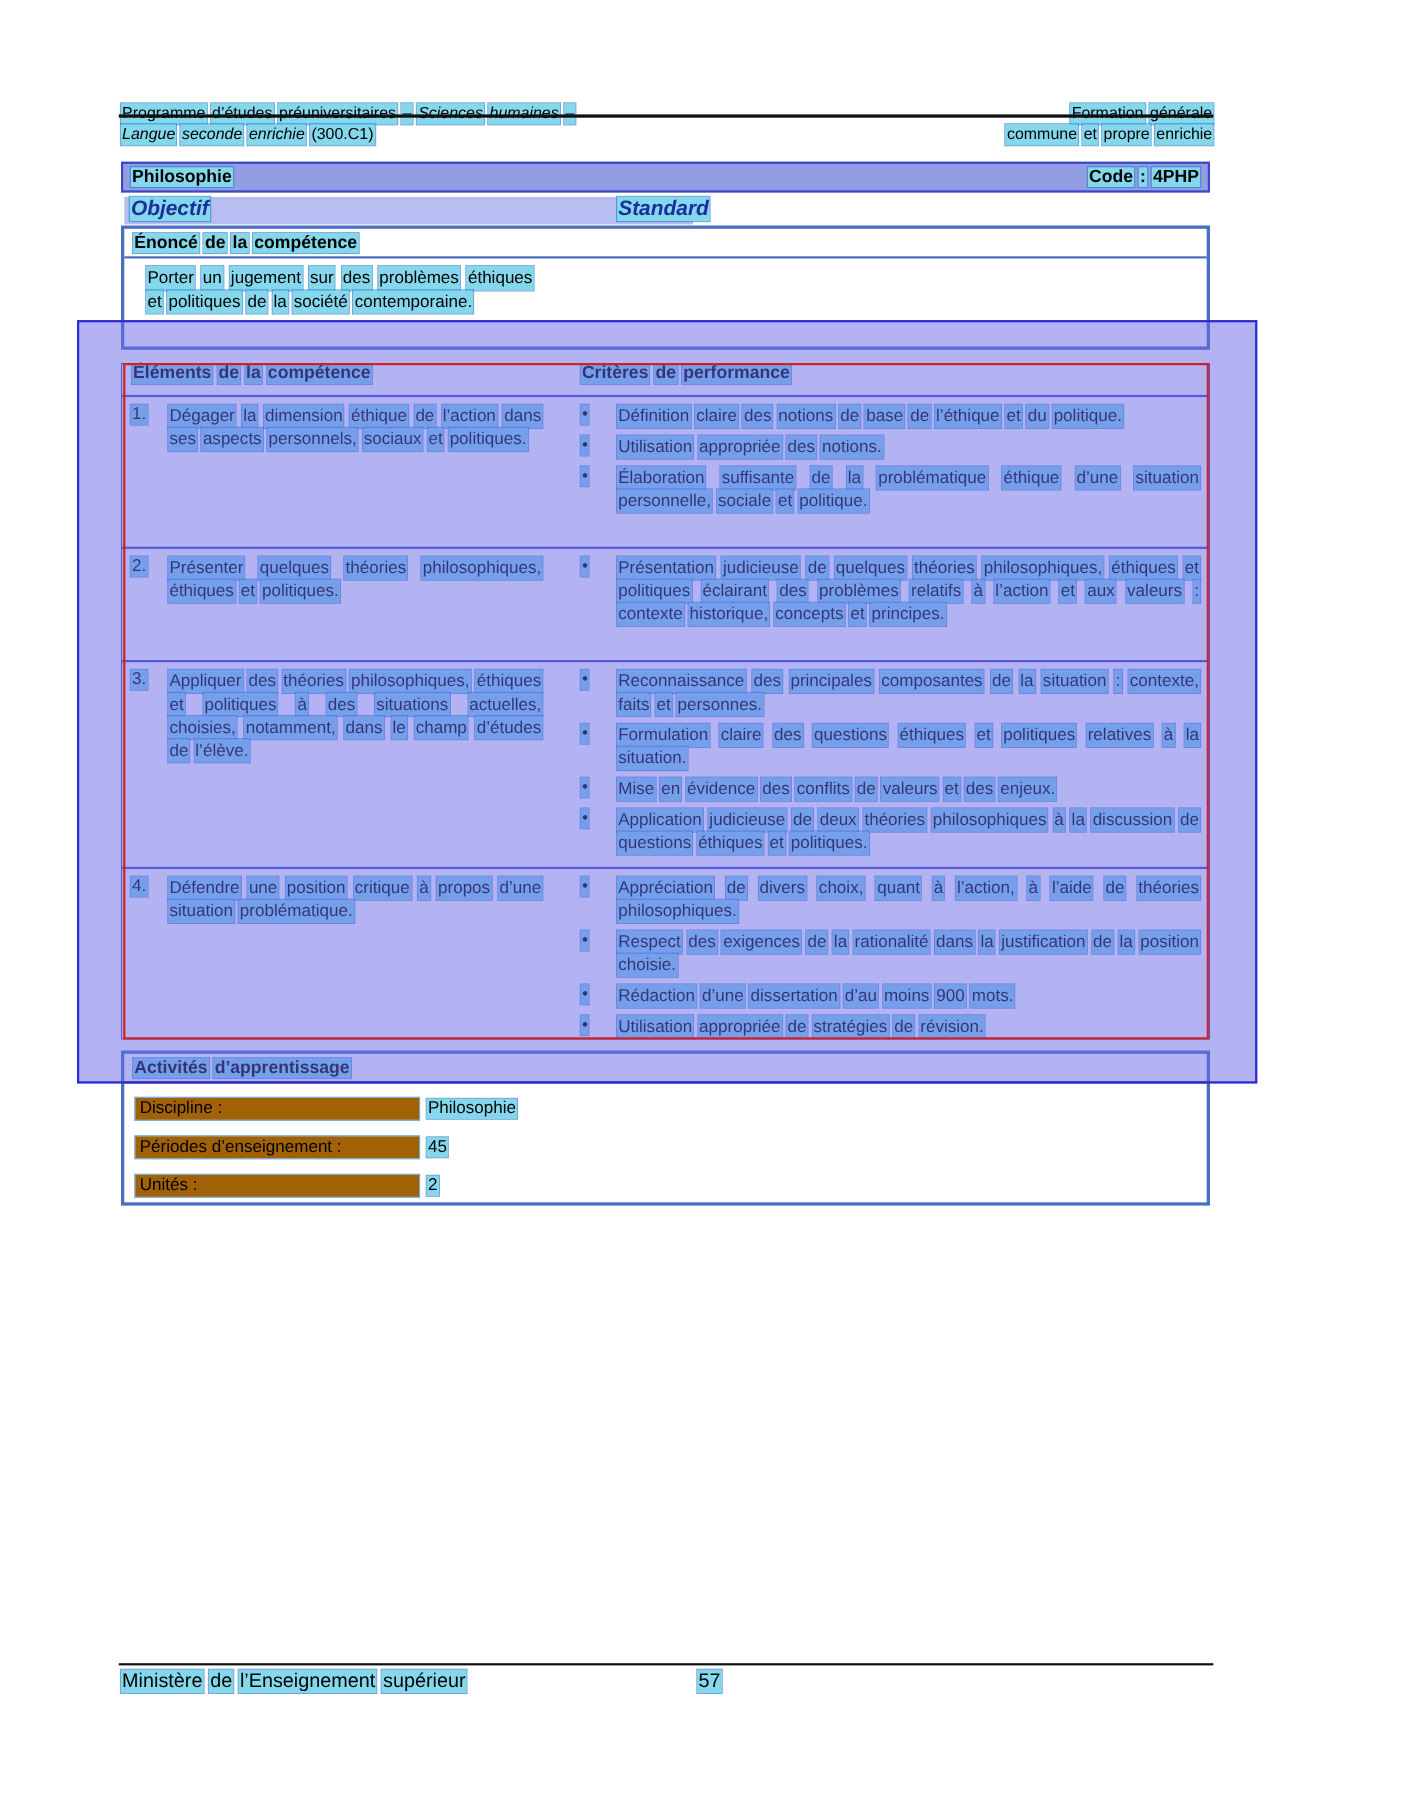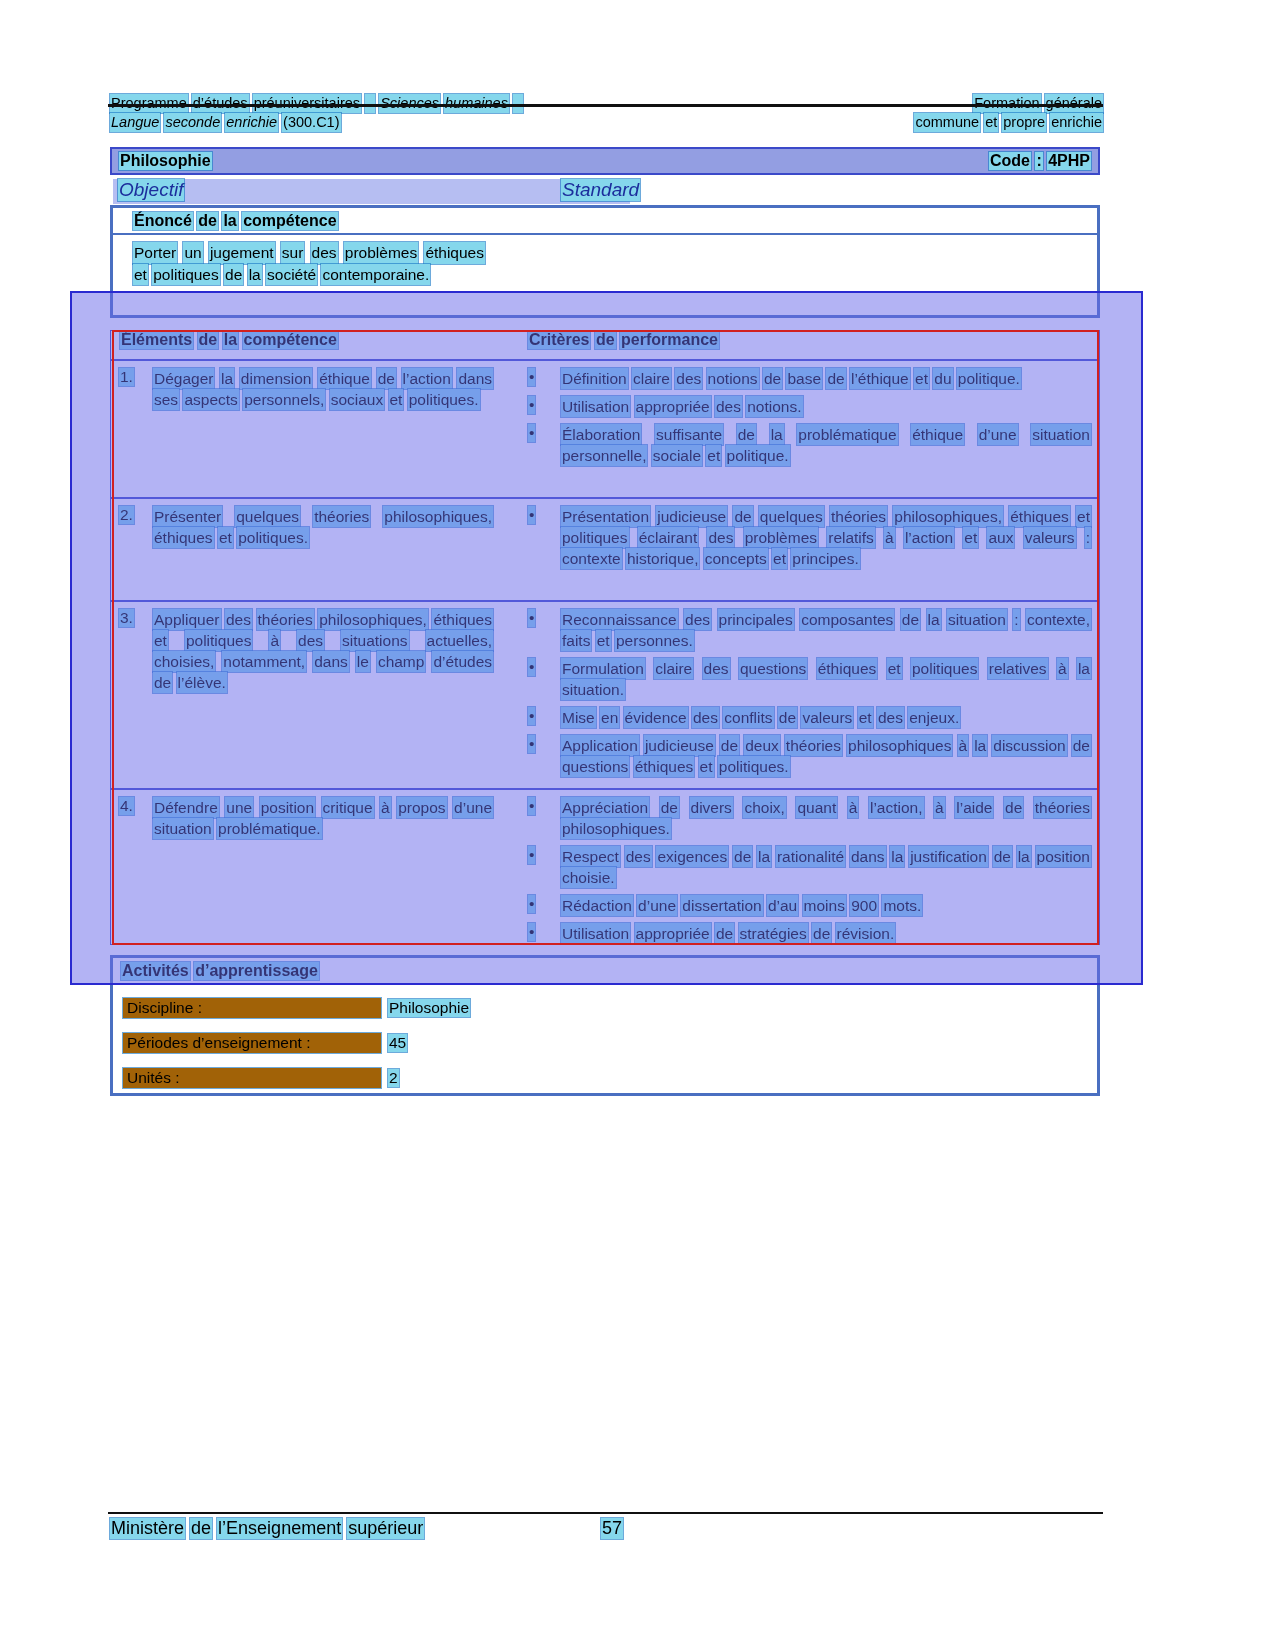--- a/index.html
+++ b/index.html
@@ -19,25 +19,25 @@
   .rule-top { position:absolute; left:108px; top:104px; width:995px; height:3px; background:#101010; }
 
   .titlebar {
     position:absolute; left:110px; top:147px; width:990px; height:28px;
     background:#939ee2; border:2px solid #3b49c9; box-sizing:border-box;
     display:flex; justify-content:space-between; align-items:center;
     padding:0 7px; font-size:16px; font-weight:bold;
   }
 
   .objband { position:absolute; left:113px; top:179px; width:517px; height:25px; background:#b6bef2; font-size:19px; }
-  .colhead { position:absolute; top:0; font-weight:normal; font-style:italic; color:#1c2d9c; }
+  .colhead { position:absolute; top:0; font-weight:bold; font-style:italic; color:#1c2d9c; }
   .colhead.obj { left:5px; } .colhead.std { left:412px;padding-left:36px; }
 
   .enonce { position:absolute; left:110px; top:205px; width:990px; height:113px; border:3px solid #4a6fc1; box-sizing:border-box; }
-  .enonce-h { padding:4px 20px 3px; font-size:16px; border-bottom:2px solid #4a6fc1; }
+  .enonce-h { padding:4px 8px 3px; font-size:16px; border-bottom:2px solid #4a6fc1; }
   .enonce-p { margin:7px 20px; width:352px; font-size:15.5px; line-height:21.5px; }
 
   .tbl { position:absolute; left:110px; top:330px; width:990px; border:1px solid #3c49c9; box-sizing:border-box; font-size:15.5px; }
   .thead { display:flex; height:28px; border-bottom:2px solid #3c49c9; font-size:16px; }
   .thead .hc1 { width:417px; padding-left:9px; box-sizing:border-box; }
   .thead .hc2 { flex:1; }
   .trow { display:flex; border-bottom:2px solid #3c49c9; box-sizing:border-box; overflow:hidden; }
   .trow:last-child { border-bottom:none; }
   .r1{height:138px;} .r2{height:103px;} .r3{height:188px;} .r4{height:154px;}
   .cell1 { width:417px; box-sizing:border-box; padding:7px 0 0 8px; display:flex; align-items:flex-start; }
@@ -56,21 +56,21 @@
         border:2px solid #d12020; box-sizing:border-box; z-index:60; pointer-events:none; }
 
   .act { position:absolute; left:110px; top:955px; width:990px; height:141px; border:3px solid #4a6fc1; box-sizing:border-box; font-size:15.5px; }
   .act-h { padding:4px 8px 3px; font-size:16px; border-bottom:2px solid #404040; }
   .act-row { position:relative; margin:13px 10px 0; height:22px; }
   .act-label { display:inline-block; width:250px; background:#a16207; outline:1px solid rgba(30,125,200,.65); padding:1px 4px; }
   .act-value { position:absolute; left:265px; top:1px; }
 
   .rule-bottom { position:absolute; left:108px; top:1512px; width:995px; height:2px; background:#101010; }
   .footer { position:absolute; left:110px; top:1518px; width:993px; font-size:18px; }
-  .pagenum { position:absolute; left:479px; top:0;padding-left:12px; }
+  .pagenum { position:absolute; left:512px; top:0;padding-left:12px; }
 </style>
 </head>
 <body>
 
 <div class="page">
 
   <div class="hdr">
     <div class="hdr-row">
       <div class="hdr-left">
         <span class="w"><span class="hl">Programme</span> <span class="hl">d’études</span> <span class="hl">préuniversitaires</span> <span class="hl">–</span> </span>

